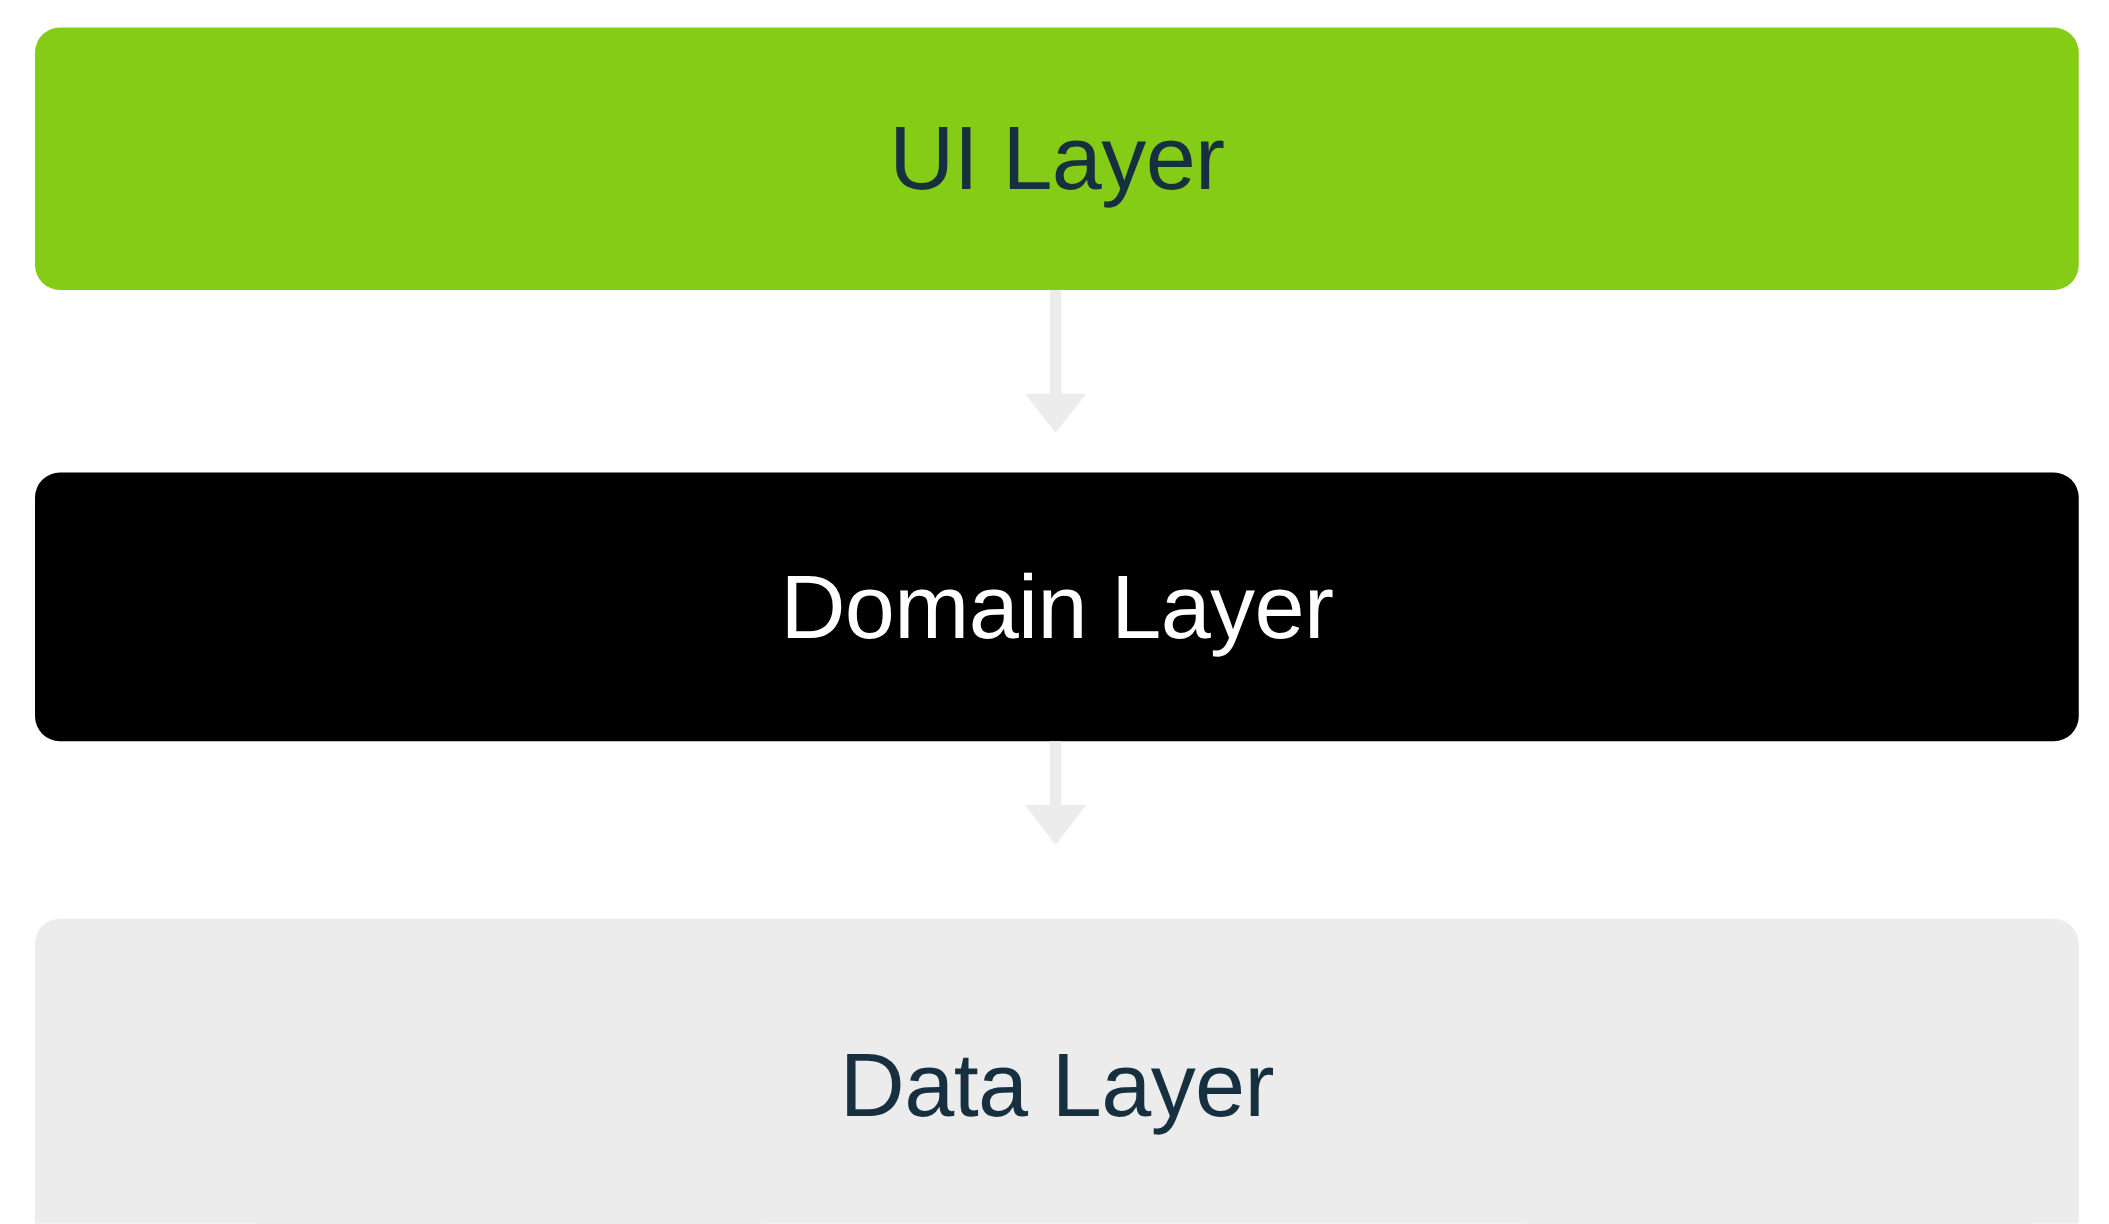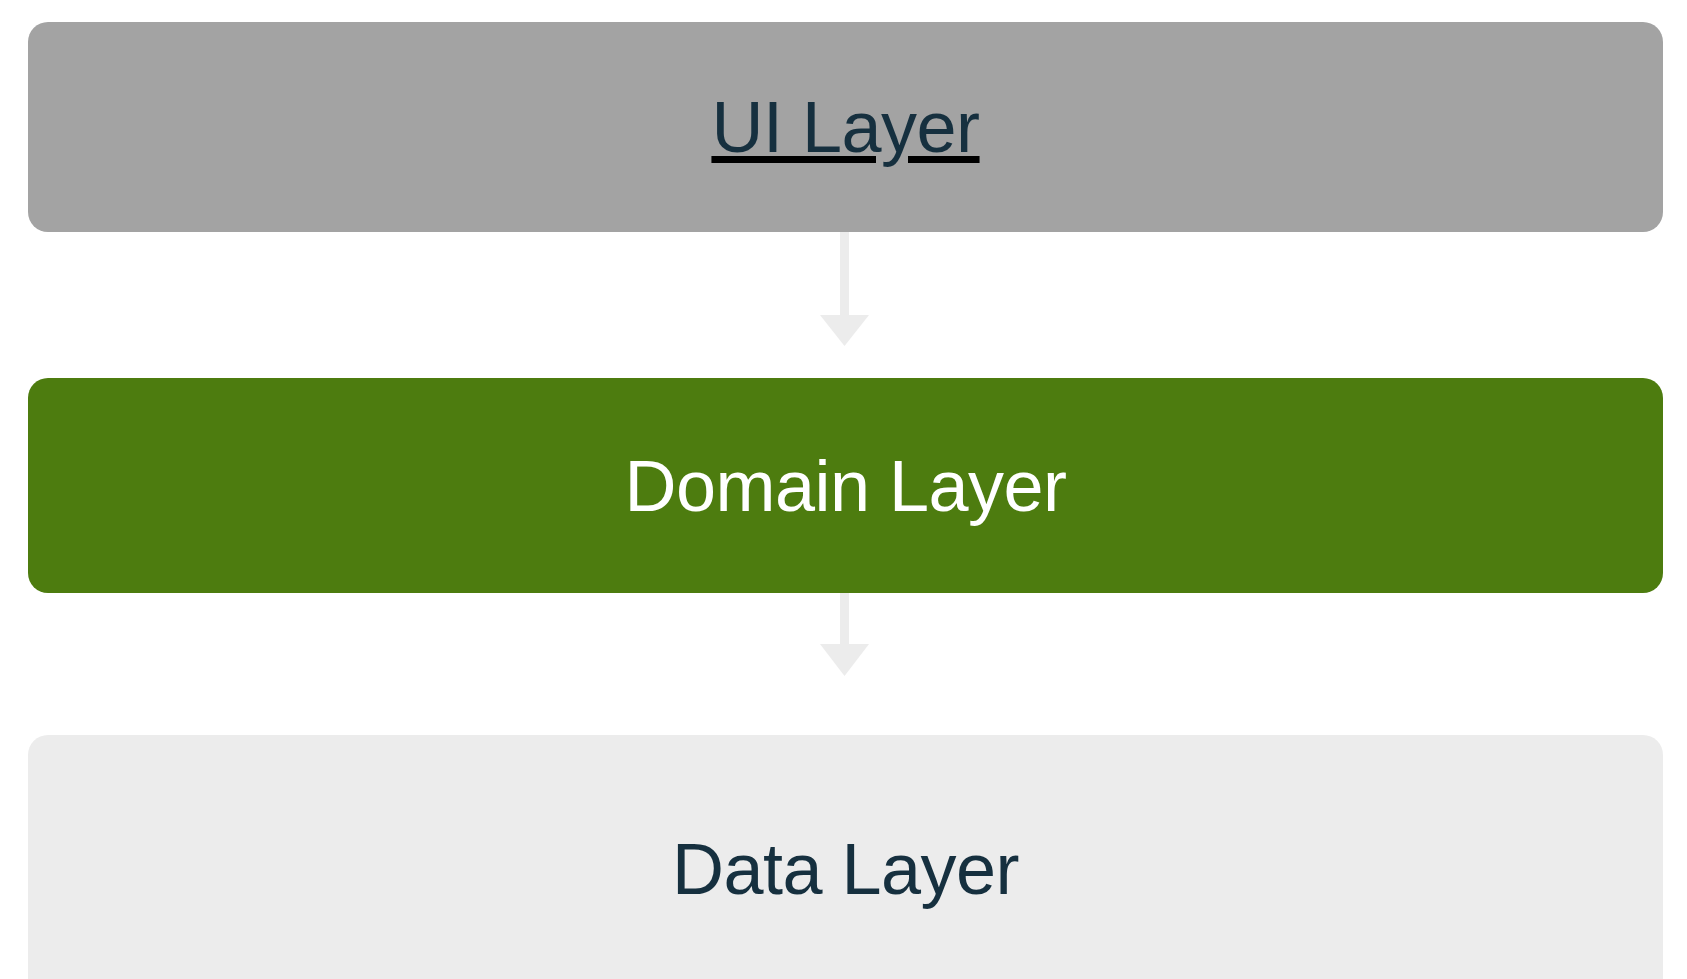--- a/index.html
+++ b/index.html
@@ -64,34 +64,34 @@
   .connector-arrow svg {
     display: block;
     overflow: visible;
   }
 </style>
 </head>
 <body>
 
 <div id="diagram-canvas">
 
-  <div class="layer-node" id="node-ui-layer" style="background:#a3a3a3;text-decoration:underline;">
+  <div class="layer-node" id="node-ui-layer" style="background:#84cc16;">
     <span class="layer-label" style="color:#16303f;">UI Layer</span>
   </div>
 
   <div class="connector-arrow">
     <svg width="1687" height="979" viewBox="0 0 1687 979" xmlns="http://www.w3.org/2000/svg">
 
       <rect x="840" y="232" width="9" height="84" fill="#ececec"></rect>
 
       <polygon points="820,315 869,315 844.5,346" fill="#ececec"></polygon>
     </svg>
   </div>
 
-  <div class="layer-node" id="node-domain-layer" style="background:#4d7c0f;">
+  <div class="layer-node" id="node-domain-layer" style="background:#000000;">
     <span class="layer-label" style="color:#ffffff;">Domain Layer</span>
   </div>
 
   <div class="connector-arrow">
     <svg width="1687" height="979" viewBox="0 0 1687 979" xmlns="http://www.w3.org/2000/svg">
 
       <rect x="840" y="593" width="9" height="52" fill="#ececec"></rect>
 
       <polygon points="820,644 869,644 844.5,676" fill="#ececec"></polygon>
     </svg>

